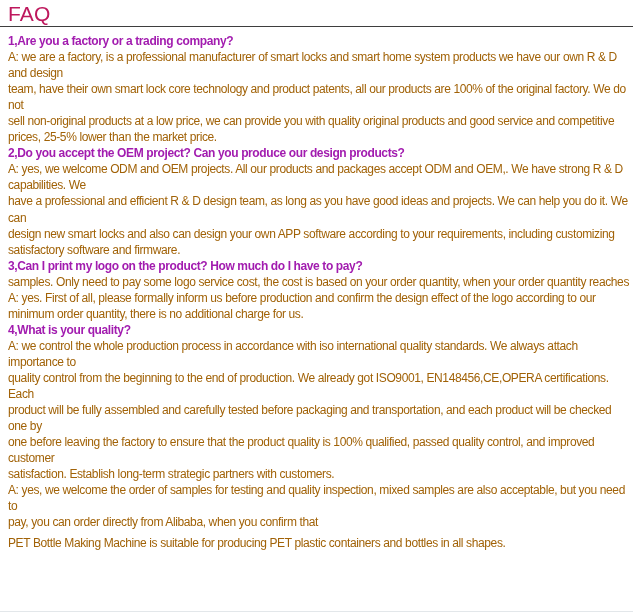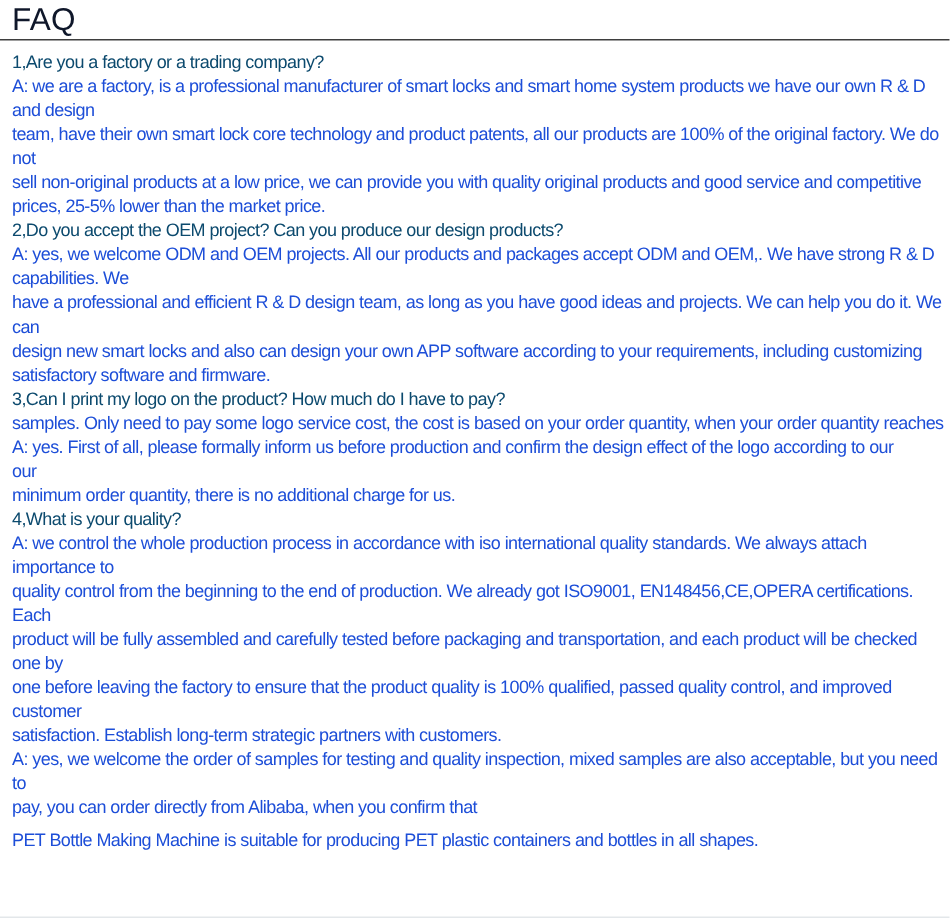--- a/index.html
+++ b/index.html
@@ -11,38 +11,38 @@
     position: relative;
     font-family: "Liberation Sans", "DejaVu Sans", sans-serif;
   }
   .page { width: 633px; height: 613px; position: relative; }
   .page-title {
     margin: 0;
     padding: 2px 0 0 8px;
     font-size: 21px;
     line-height: 23px;
     font-weight: 400;
-    color: #0f172a;
+    color: #be185d;
     letter-spacing: 0.2px;
   }
   .top-divider {
     border: none;
     border-top: 1px solid #3e3e3e;
     margin: 1px 0 0 0;
   }
   .content {
     padding: 6px 8px 0 8px;
     font-size: 12px;
     line-height: 16.05px;
     letter-spacing: -0.38px;
     color: #404040;
     white-space: nowrap;
   }
-  .q { color: #0c4a6e; }
-  .a { color: #1d4ed8; }
+  .q { color: #a21caf; font-weight: bold; }
+  .a { color: #a16207; }
   .footer-block { margin-top: 5px; }
   .bottom-rule {
     position: absolute;
     left: 0; right: 0; bottom: 1px;
     border-top: 1px solid #e3e7ea;
   }
 </style>
 </head>
 <body>
 
@@ -70,21 +70,20 @@
       <div class="a">have a professional and efficient R &amp; D design team, as long as you have good ideas and projects. We can help you do it. We</div>
       <div class="a">can</div>
       <div class="a">design new smart locks and also can design your own APP software according to your requirements, including customizing</div>
       <div class="a">satisfactory software and firmware.</div>
     </section>
 
     <section>
       <div class="q">3,Can I print my logo on the product? How much do I have to pay?</div>
       <div class="a">samples. Only need to pay some logo service cost, the cost is based on your order quantity, when your order quantity reaches</div>
       <div class="a">A: yes. First of all, please formally inform us before production and confirm the design effect of the logo according to our</div>
-      <div class="a">our</div>
       <div class="a">minimum order quantity, there is no additional charge for us.</div>
     </section>
 
     <section>
       <div class="q">4,What is your quality?</div>
       <div class="a">A: we control the whole production process in accordance with iso international quality standards. We always attach</div>
       <div class="a">importance to</div>
       <div class="a">quality control from the beginning to the end of production. We already got ISO9001, EN148456,CE,OPERA certifications.</div>
       <div class="a">Each</div>
       <div class="a">product will be fully assembled and carefully tested before packaging and transportation, and each product will be checked</div>

